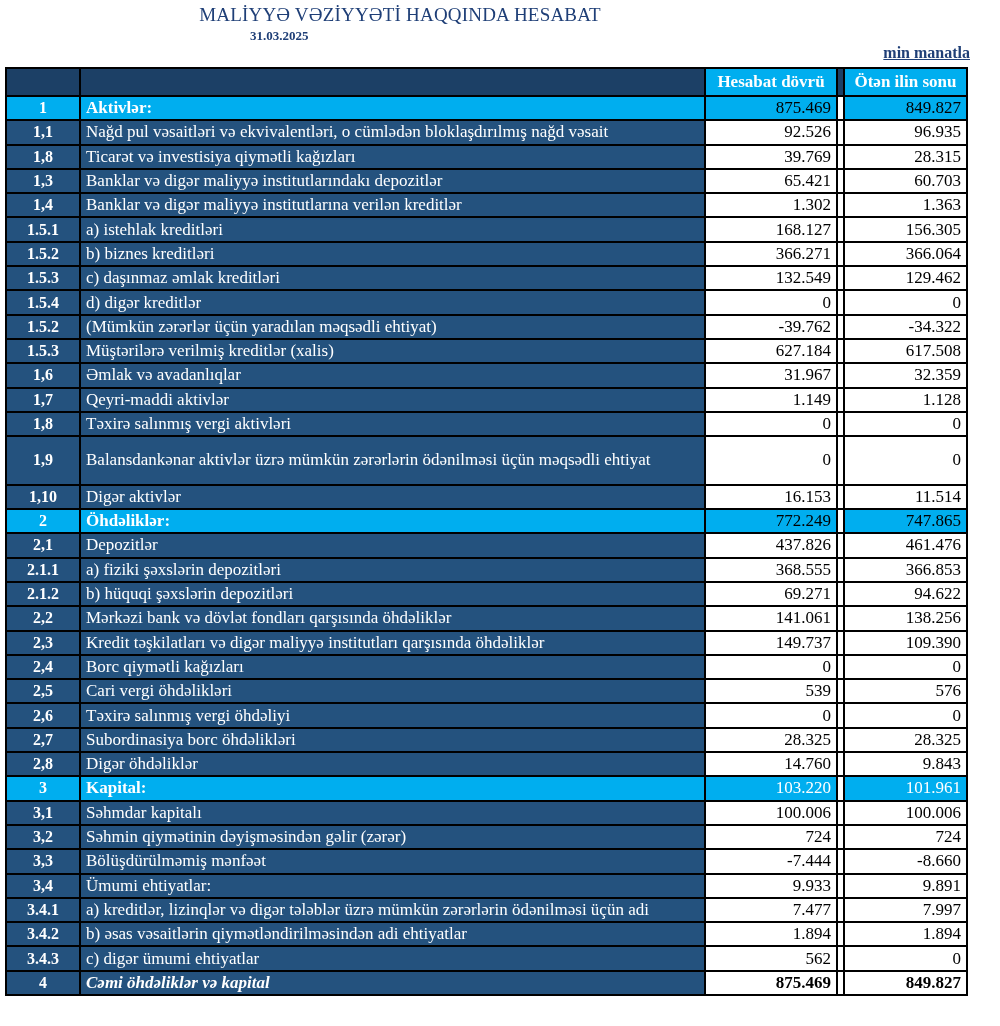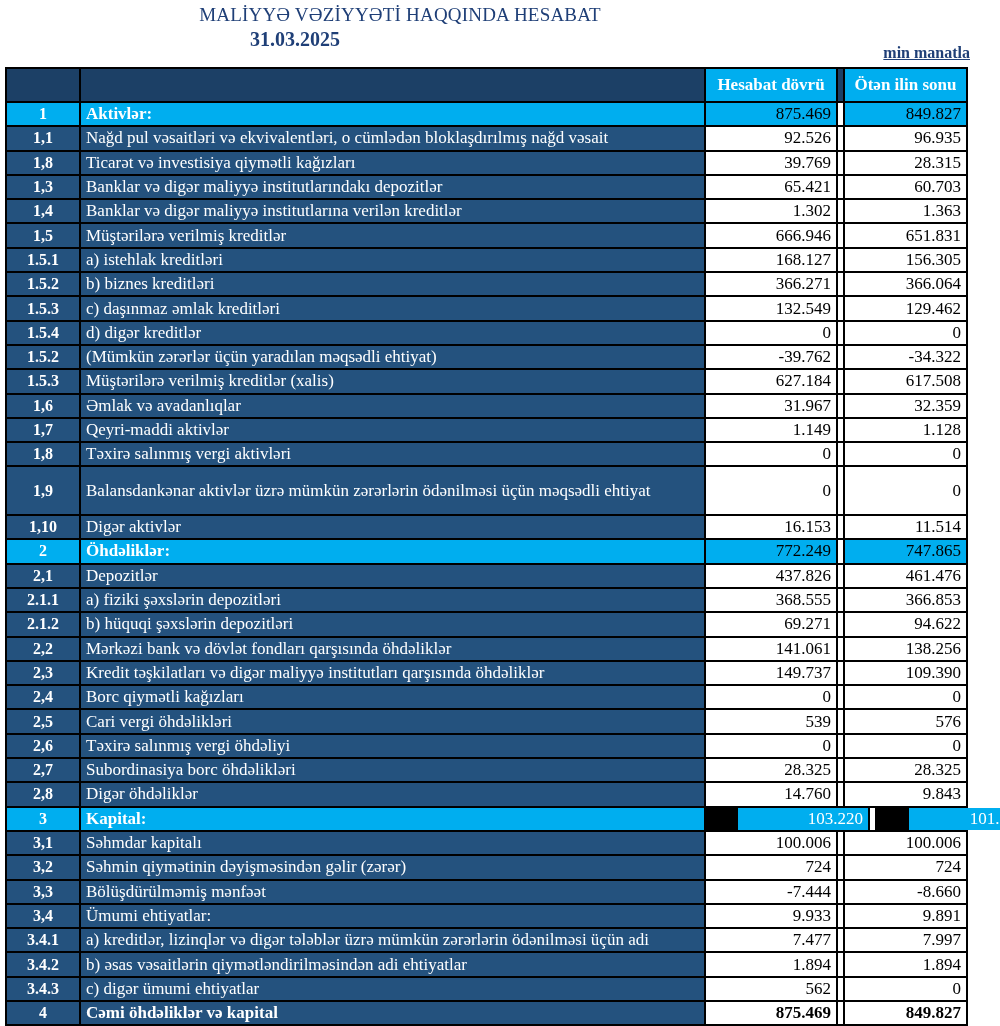--- a/index.html
+++ b/index.html
@@ -15,55 +15,55 @@
     font-family:"Liberation Serif","DejaVu Serif",serif;
     -webkit-font-smoothing:antialiased;
   }
   .page-title{
     position:absolute;left:150px;top:4px;width:500px;
     text-align:center;font-weight:normal;font-size:19px;
     color:var(--title-color);letter-spacing:.2px;
   }
   .page-date{
     position:absolute;left:250px;top:28px;
-    font-weight:bold;font-size:20px;color:var(--title-color);
+    font-weight:bold;font-size:13px;color:var(--title-color);
   }
   .unit-note{
     position:absolute;right:30px;top:44px;
     font-weight:bold;font-size:16px;color:var(--title-color);text-decoration:underline;
   }
   .fin-table{
     position:absolute;left:5px;top:67px;width:963px;
     background:var(--line);
     border:2px solid var(--line);
     display:flex;flex-direction:column;gap:2px;
     box-sizing:border-box;
   }
   .row{display:flex;gap:2px;height:22.3px;}
   .row.tall{height:46.6px;}
-  .row.header-row{height:32px;}
+  .row.header-row{height:26px;}
   .c{
     display:flex;align-items:center;box-sizing:border-box;
     overflow:hidden;white-space:nowrap;
   }
   .c.num{width:72px;justify-content:center;color:#fff;font-weight:bold;font-size:16px;background:var(--navy-row);flex:none;}
   .c.label{width:623px;color:#fff;font-size:17px;padding-left:5px;background:var(--navy-row);flex:none;}
   .c.val{width:130px;justify-content:flex-end;padding-right:5px;font-size:17px;color:#000;background:#fff;flex:none;}
   .c.val.prev{width:121px;}
   .c.spacer{width:5px;background:#fff;flex:none;}
   
   .header-row .num,.header-row .label{background:var(--navy-header);}
   .header-row .val{background:var(--cyan);justify-content:center;color:#fff;font-weight:bold;padding-right:0;}
   .header-row .spacer{background:var(--navy-header);}
   
   .row.section .num,.row.section .label,.row.section .val{background:var(--cyan);}
   .row.section .label{font-weight:bold;}
-  .row.section.light .val{color:#fff;margin-left:32px;}
+  .row.section.light .val{color:#fff;}
   
-  .row.total .label{font-weight:bold;}
+  .row.total .label{font-weight:bold;font-style:italic;}
   .row.total .val{font-weight:bold;}
 </style>
 </head>
 <body>
 
 <div class="page-title">MALİYYƏ VƏZİYYƏTİ HAQQINDA HESABAT</div>
 <div class="page-date">31.03.2025</div>
 <div class="unit-note">min manatla</div>
 
 <div class="fin-table">
@@ -104,27 +104,20 @@
       <div class="c val prev">60.703</div>
     </div>
     <div class="row normal">
       <div class="c num">1,4</div>
       <div class="c label">Banklar və digər maliyyə institutlarına verilən kreditlər</div>
       <div class="c val">1.302</div>
       <div class="c spacer"></div>
       <div class="c val prev">1.363</div>
     </div>
     <div class="row normal">
-      <div class="c num">1,5</div>
-      <div class="c label">Müştərilərə verilmiş kreditlər</div>
-      <div class="c val">666.946</div>
-      <div class="c spacer"></div>
-      <div class="c val prev">651.831</div>
-    </div>
-    <div class="row normal">
       <div class="c num">1.5.1</div>
       <div class="c label">a) istehlak kreditləri</div>
       <div class="c val">168.127</div>
       <div class="c spacer"></div>
       <div class="c val prev">156.305</div>
     </div>
     <div class="row normal">
       <div class="c num">1.5.2</div>
       <div class="c label">b) biznes kreditləri</div>
       <div class="c val">366.271</div>

